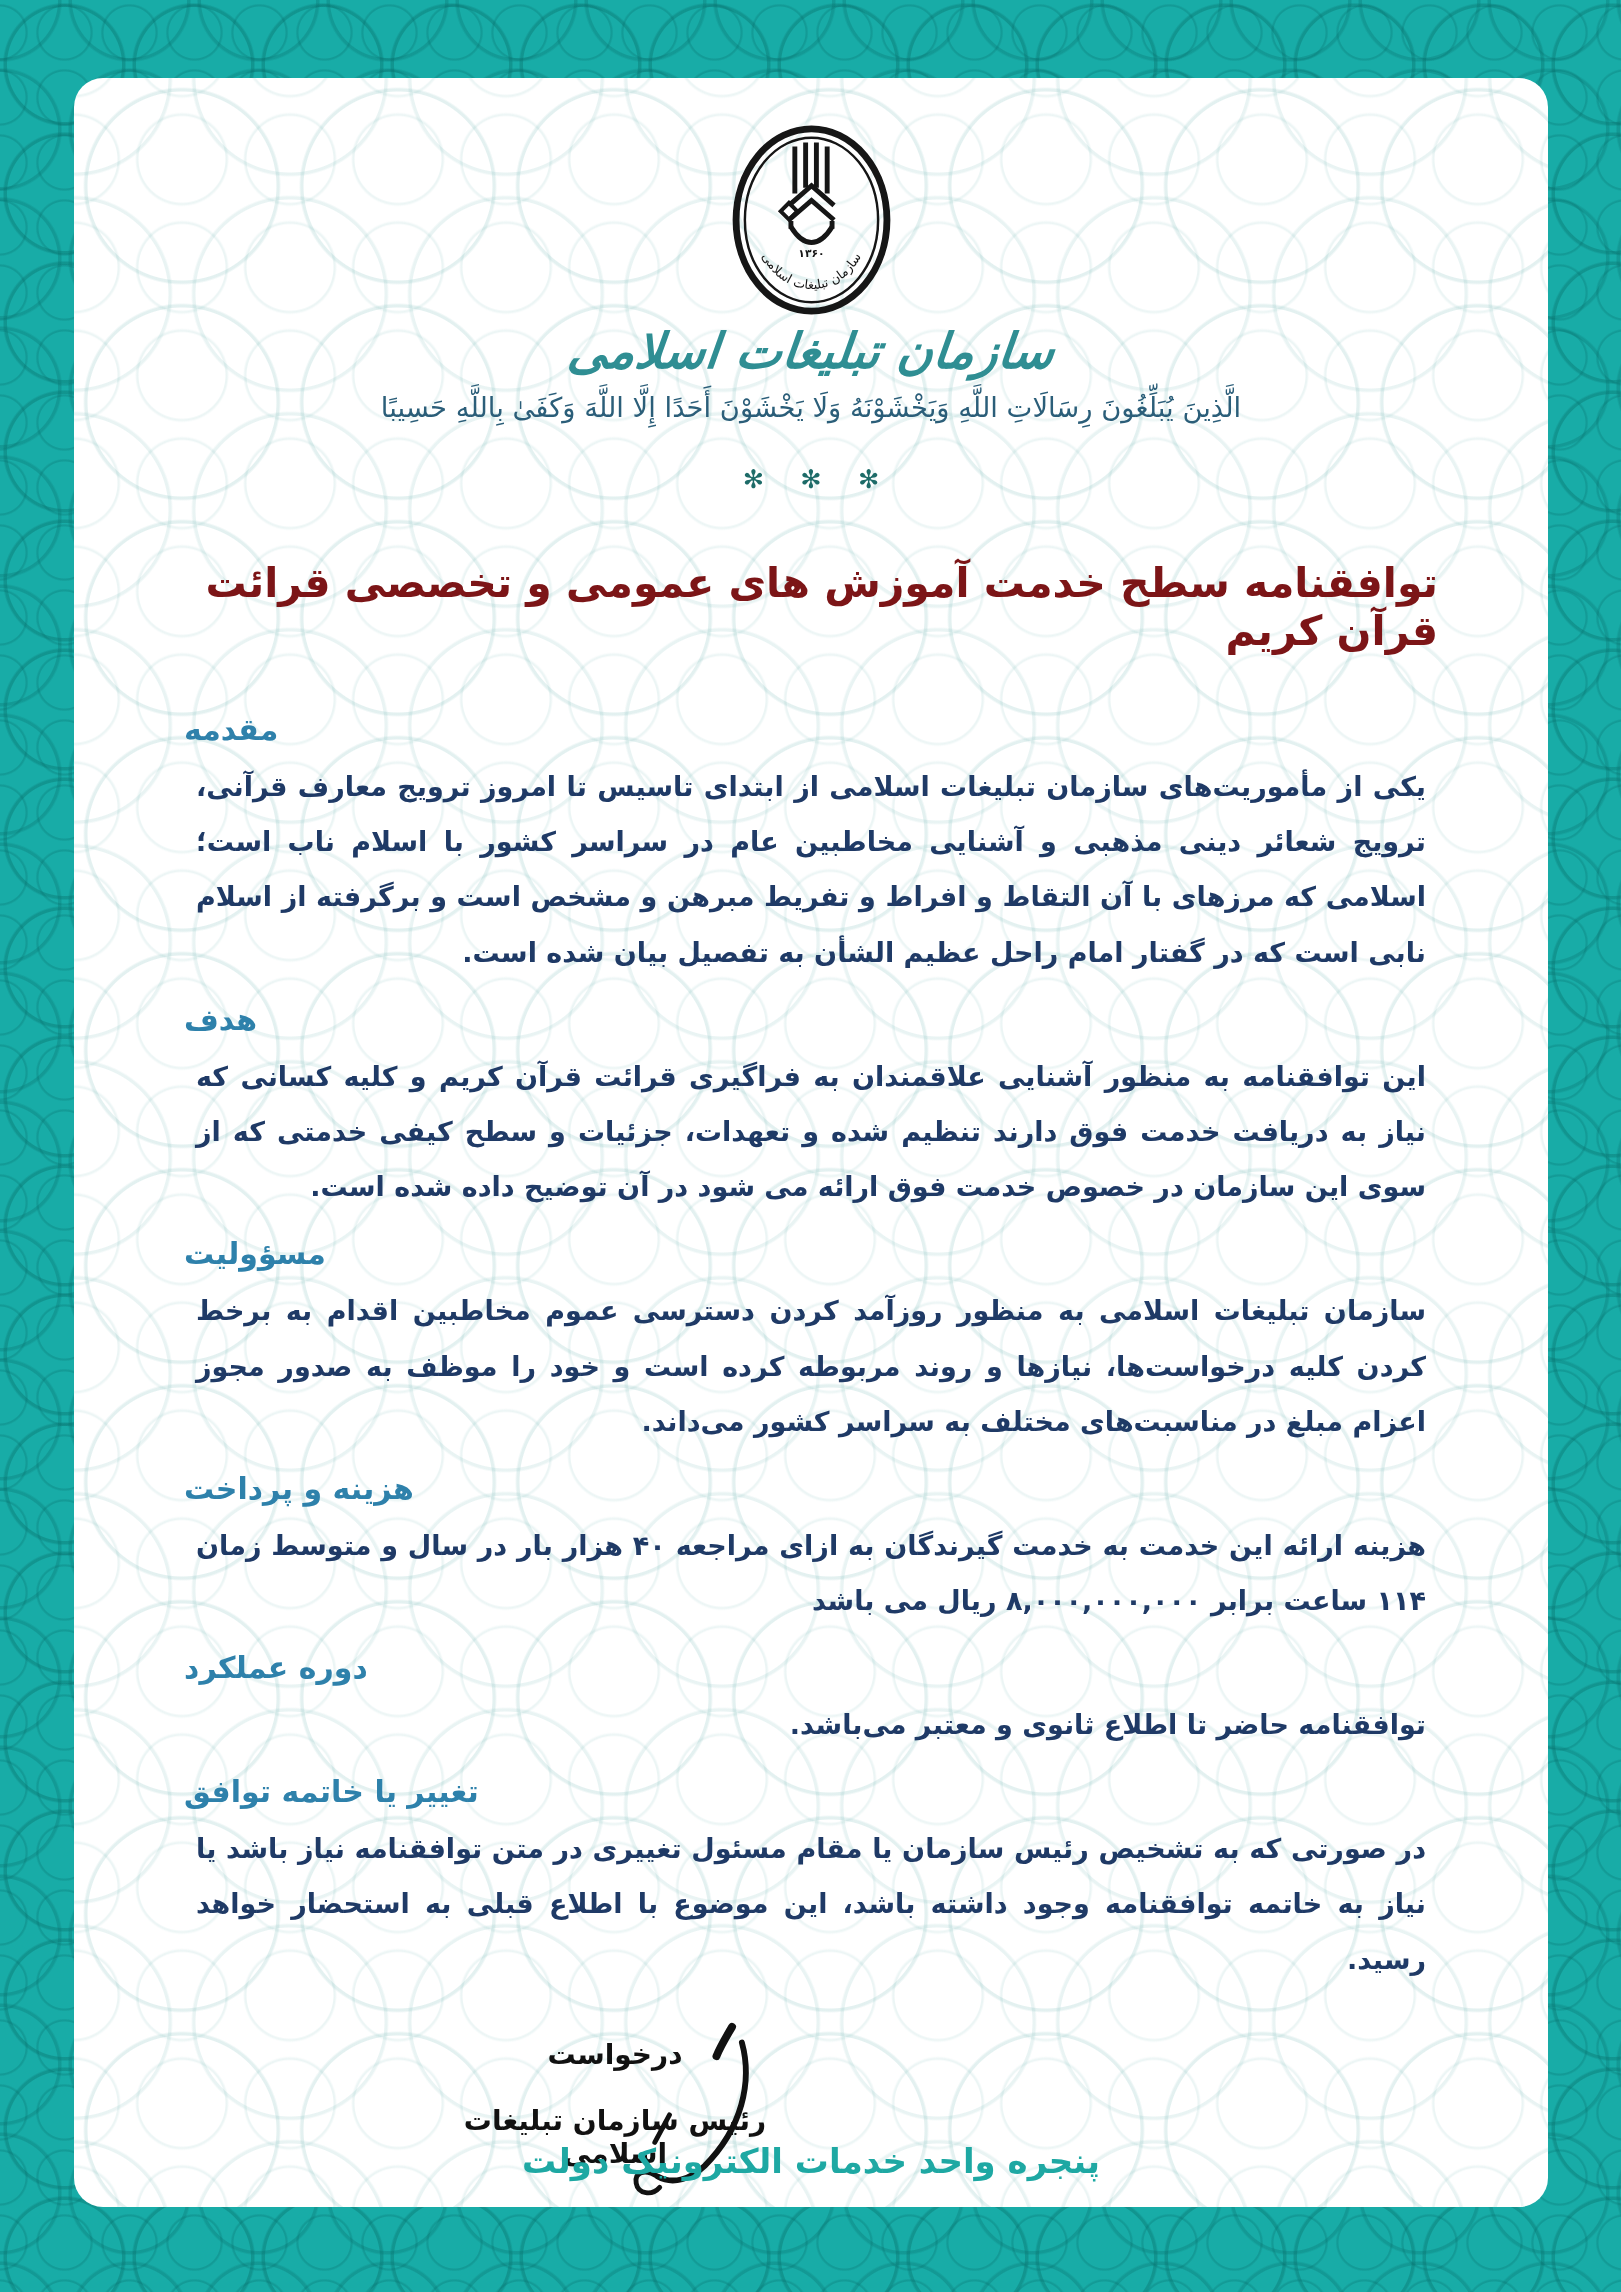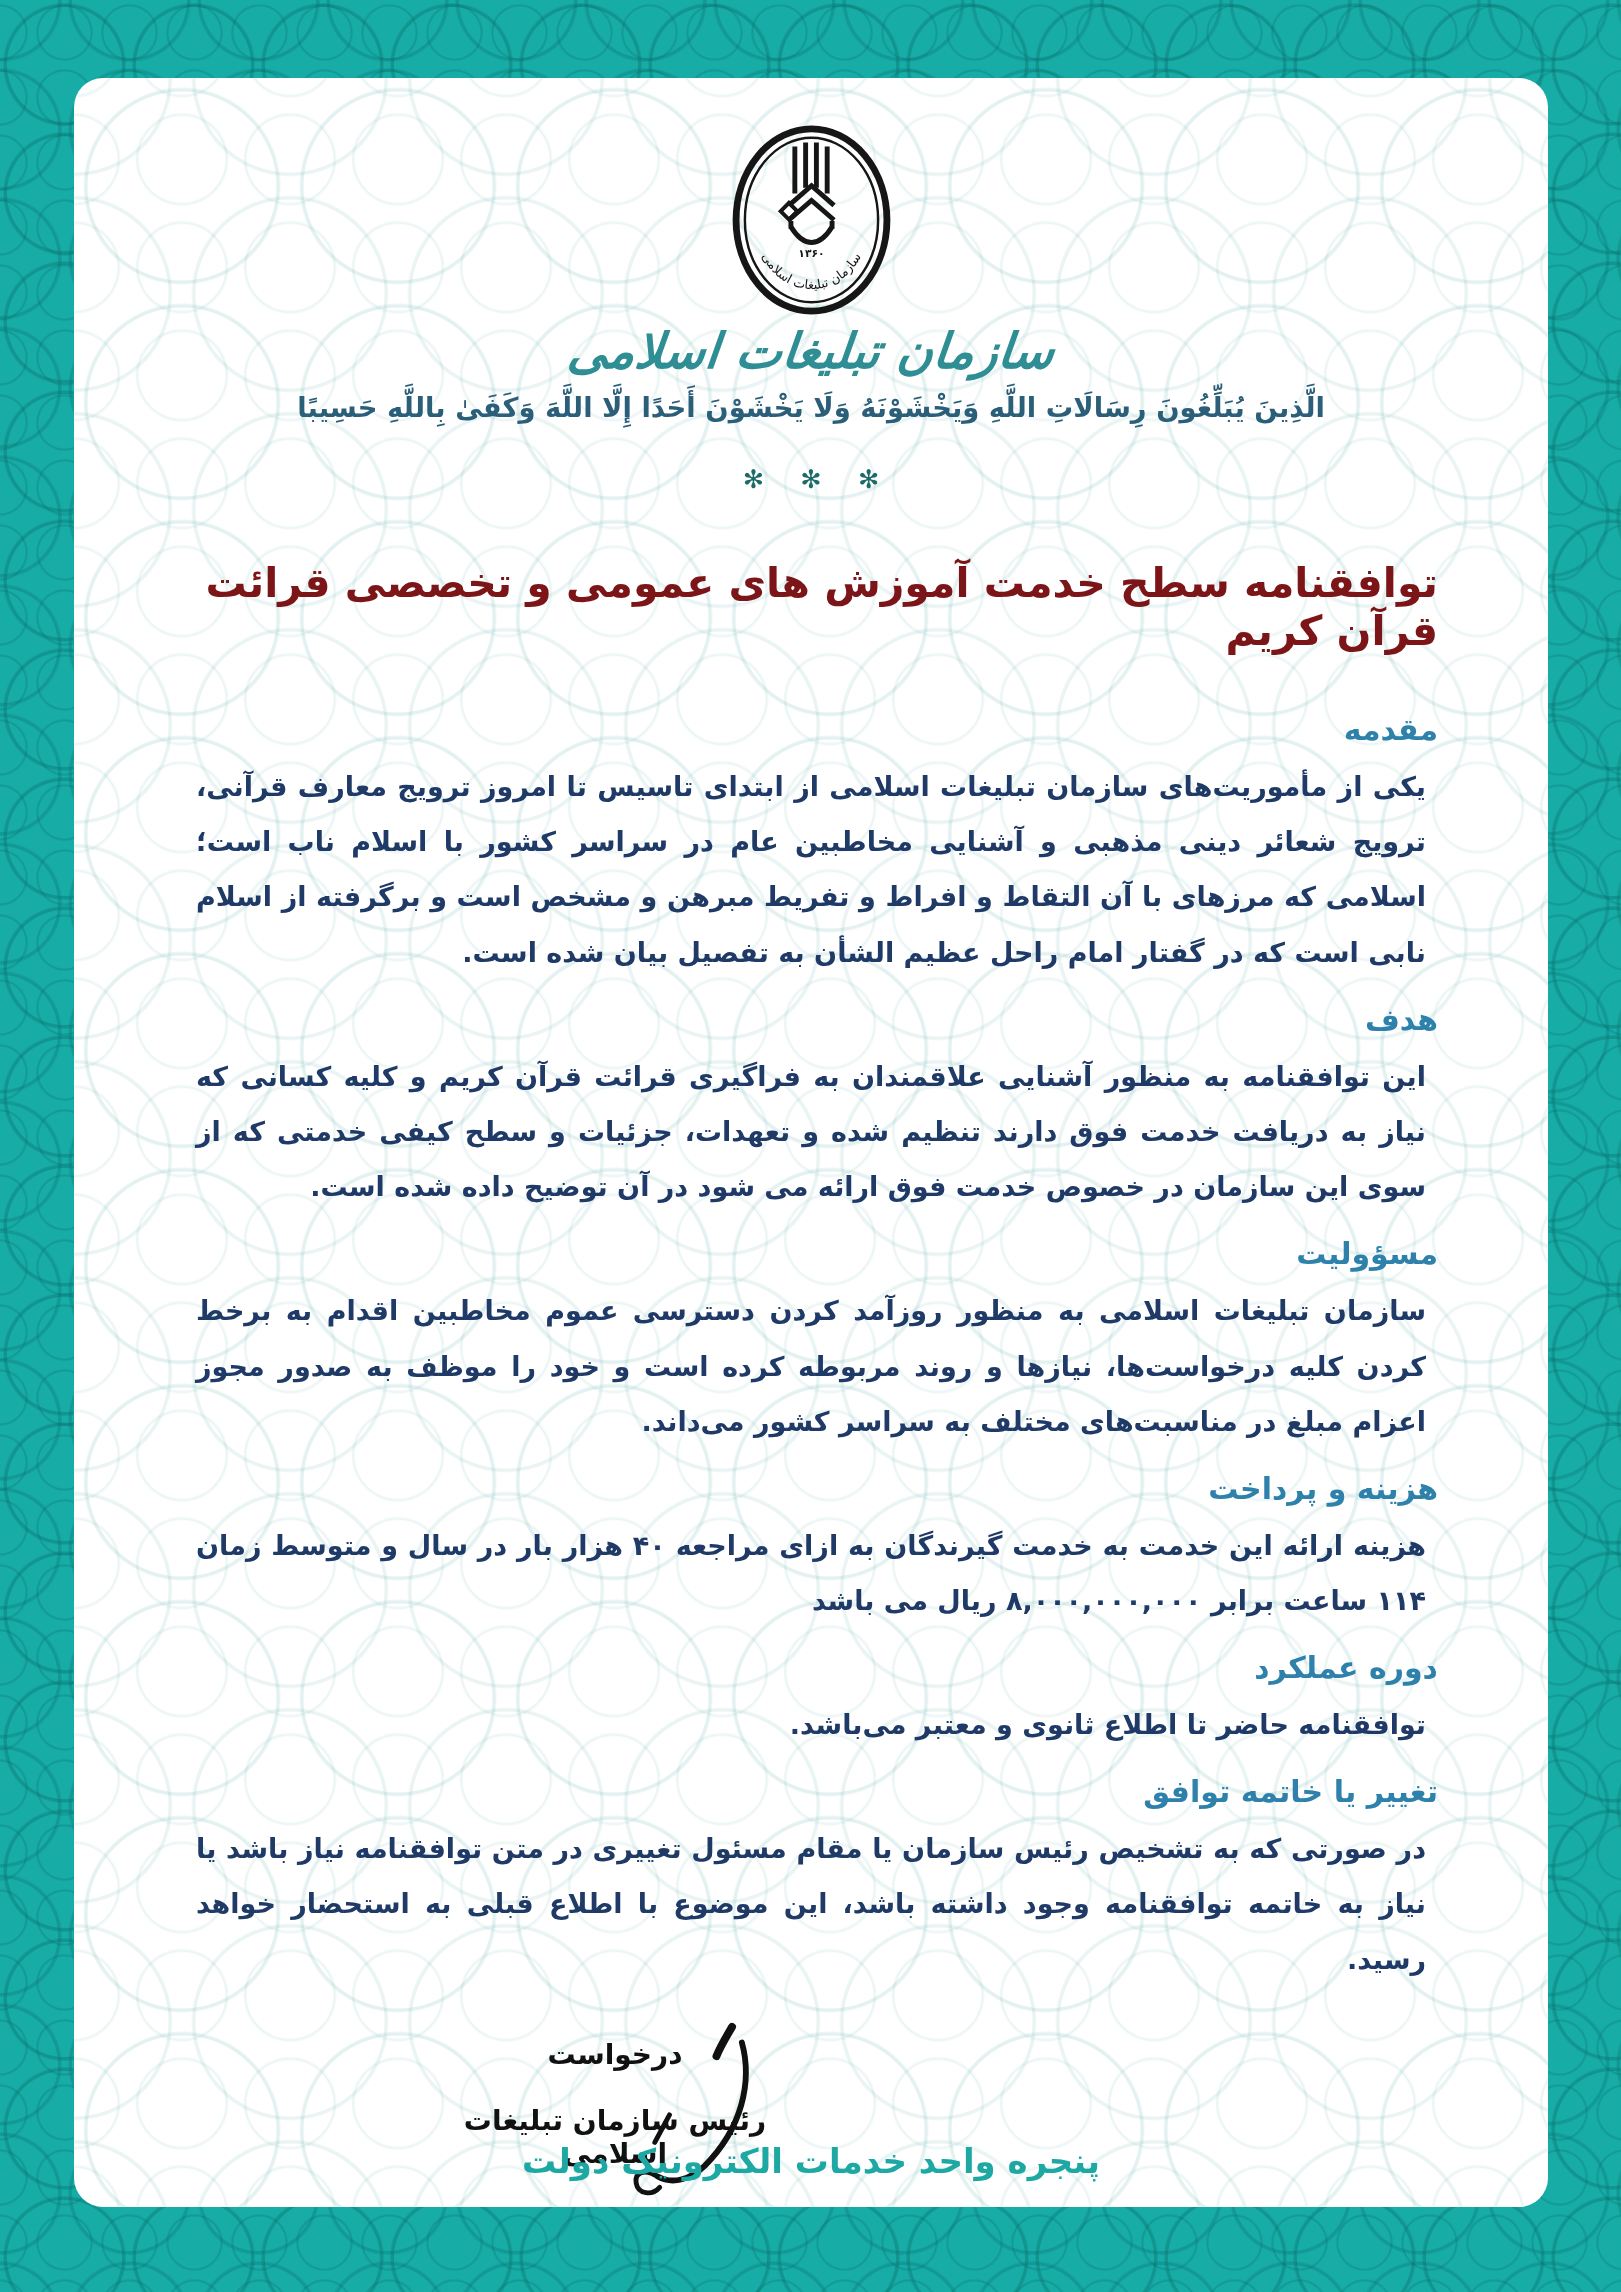--- a/index.html
+++ b/index.html
@@ -56,21 +56,21 @@
     text-align:center;
     margin-top:37px;
     font-size:24.5px;
     font-weight:bold;
     color:#2b5e79;
   }
   .verse{
     text-align:center;
     margin-top:11.8px;
     font-size:27.4px;
-    font-weight:bold;
+    font-weight:normal;
     color:#2b5e79;
   }
   .ornament{
     text-align:center;
     margin-top:41px;
     font-size:25.5px;
     color:#1d6b68;
     word-spacing:27.4px;
     font-weight:bold;
   }
@@ -82,21 +82,21 @@
     font-weight:800;
     color:#7c1517;
     letter-spacing:-0.5px;
   }
   
   .sections{ margin-top:57px; }
   .section-heading{
     font-size:30px;
     font-weight:800;
     color:#2e81ab;
-    text-align:right;
+    text-align:left;
     margin:21.6px 0 9.8px 0;
   }
   .section-body{
     font-size:27px;
     font-weight:700;
     color:#1f3a66;
     line-height:2.05;
     text-align:justify;
     margin:12px;
   }

